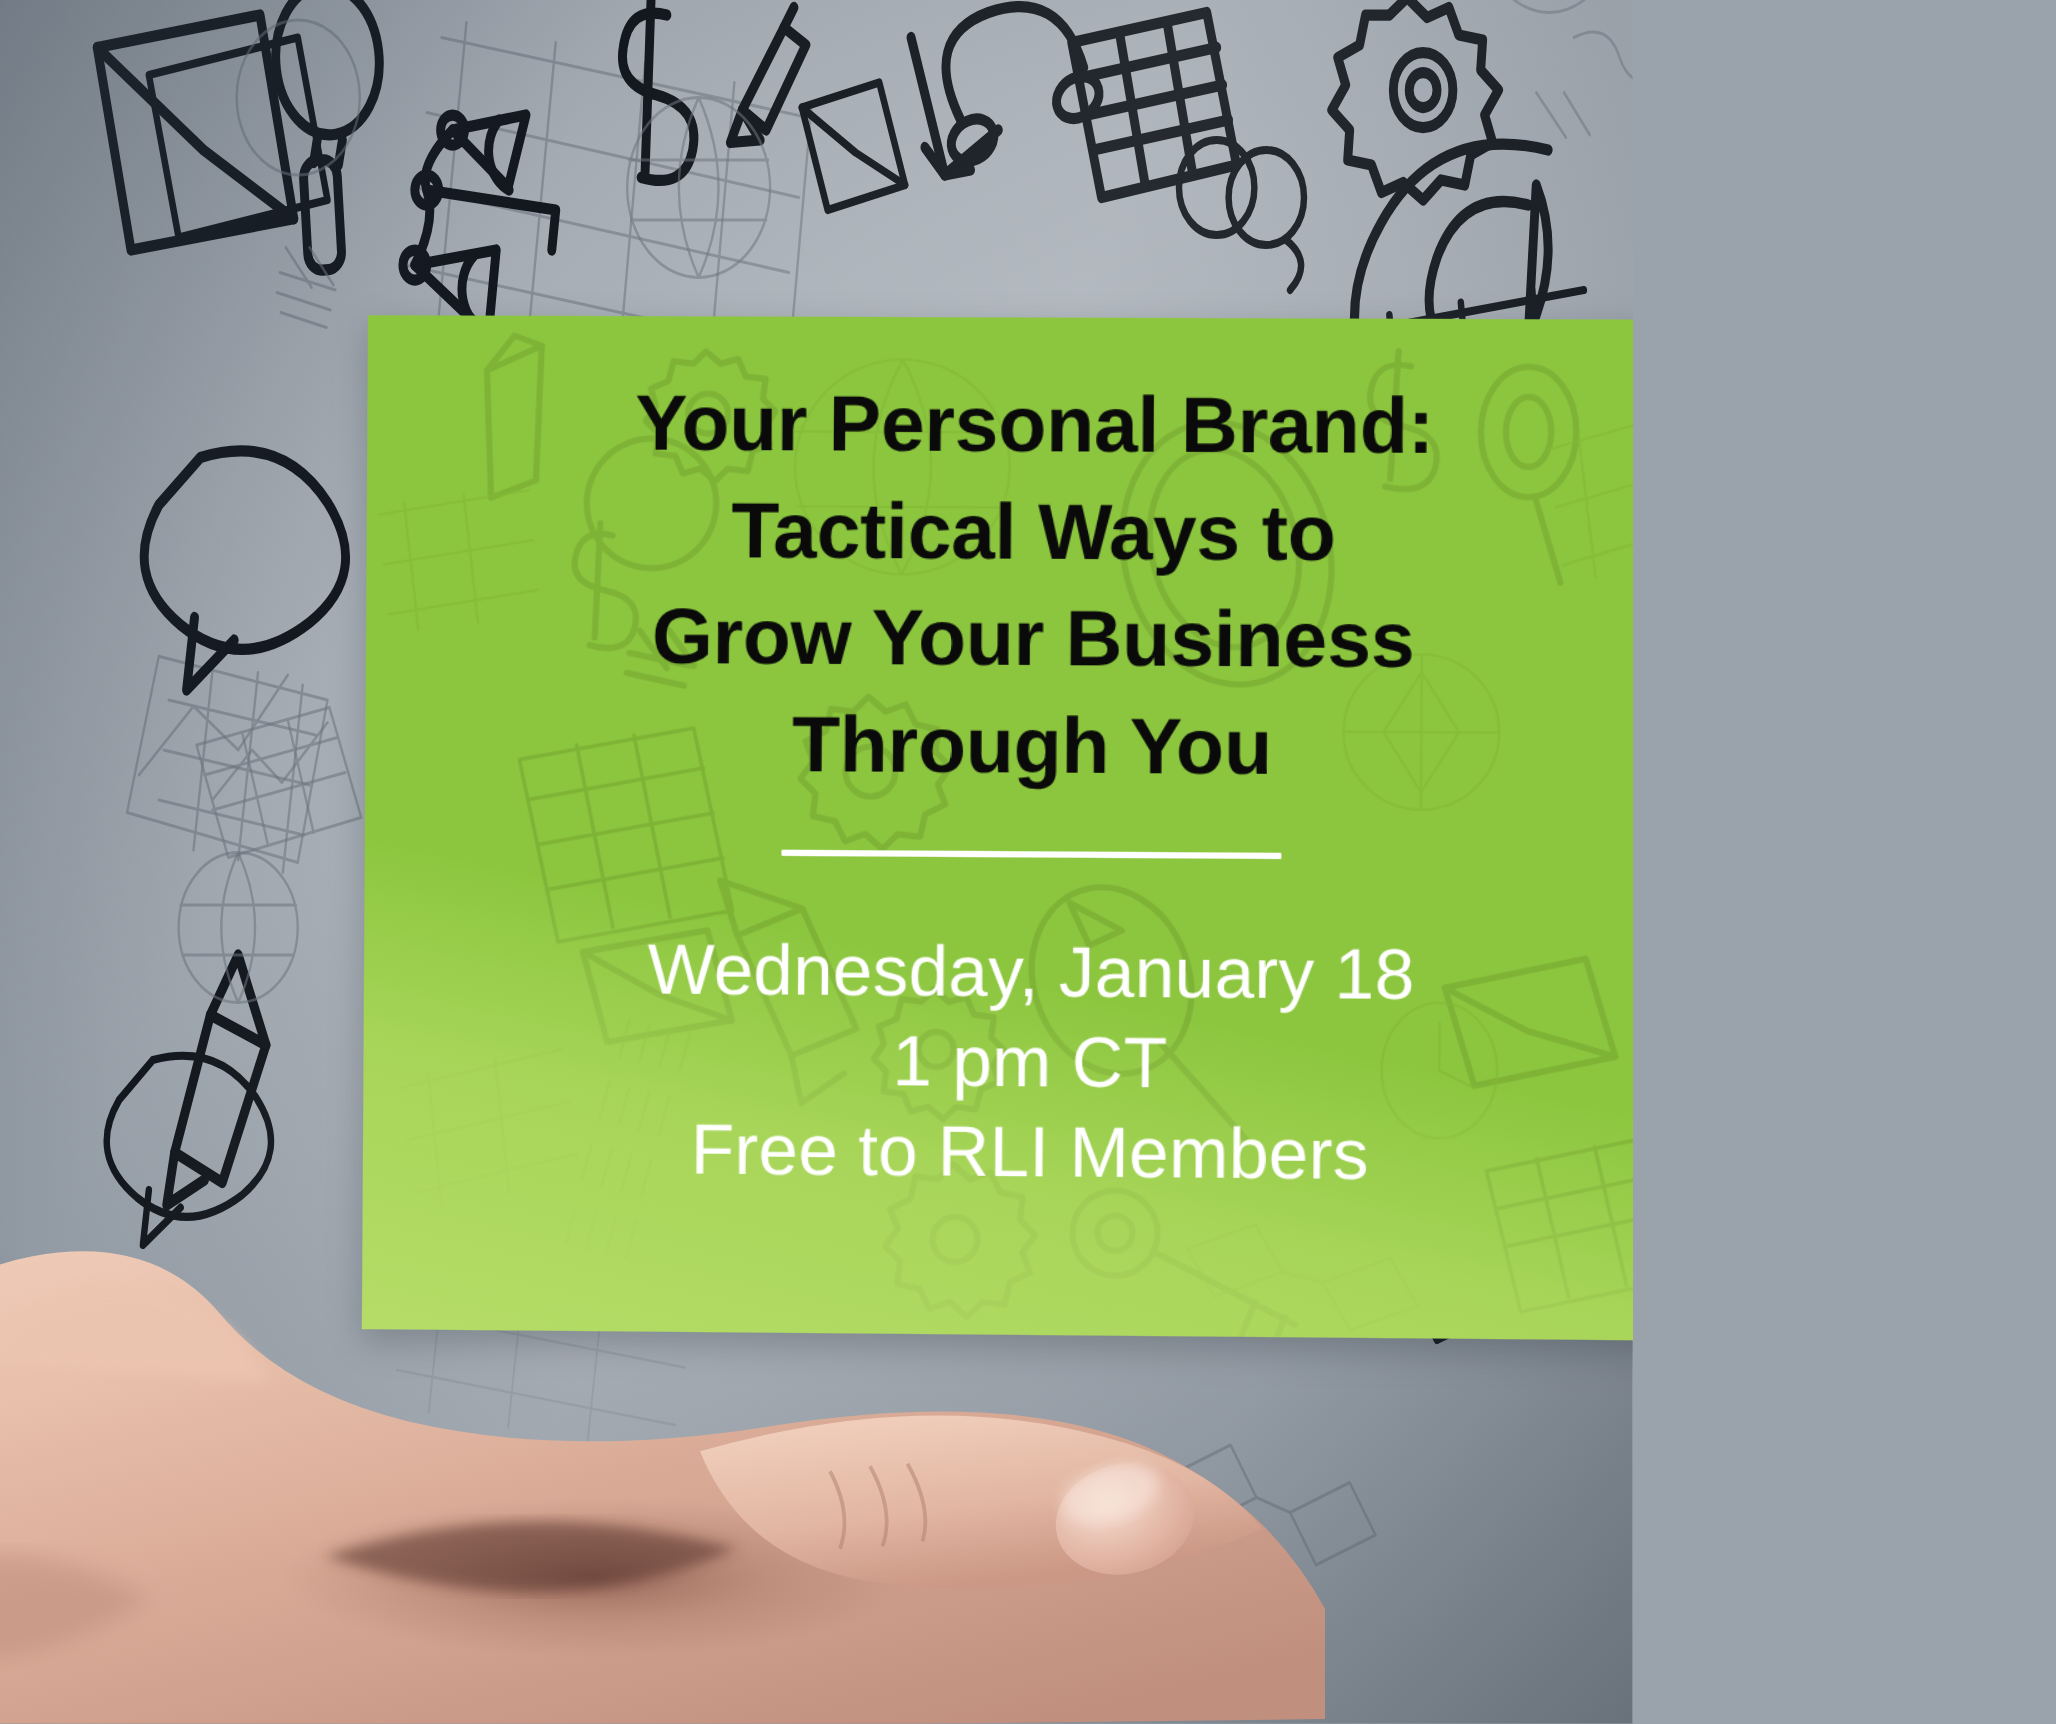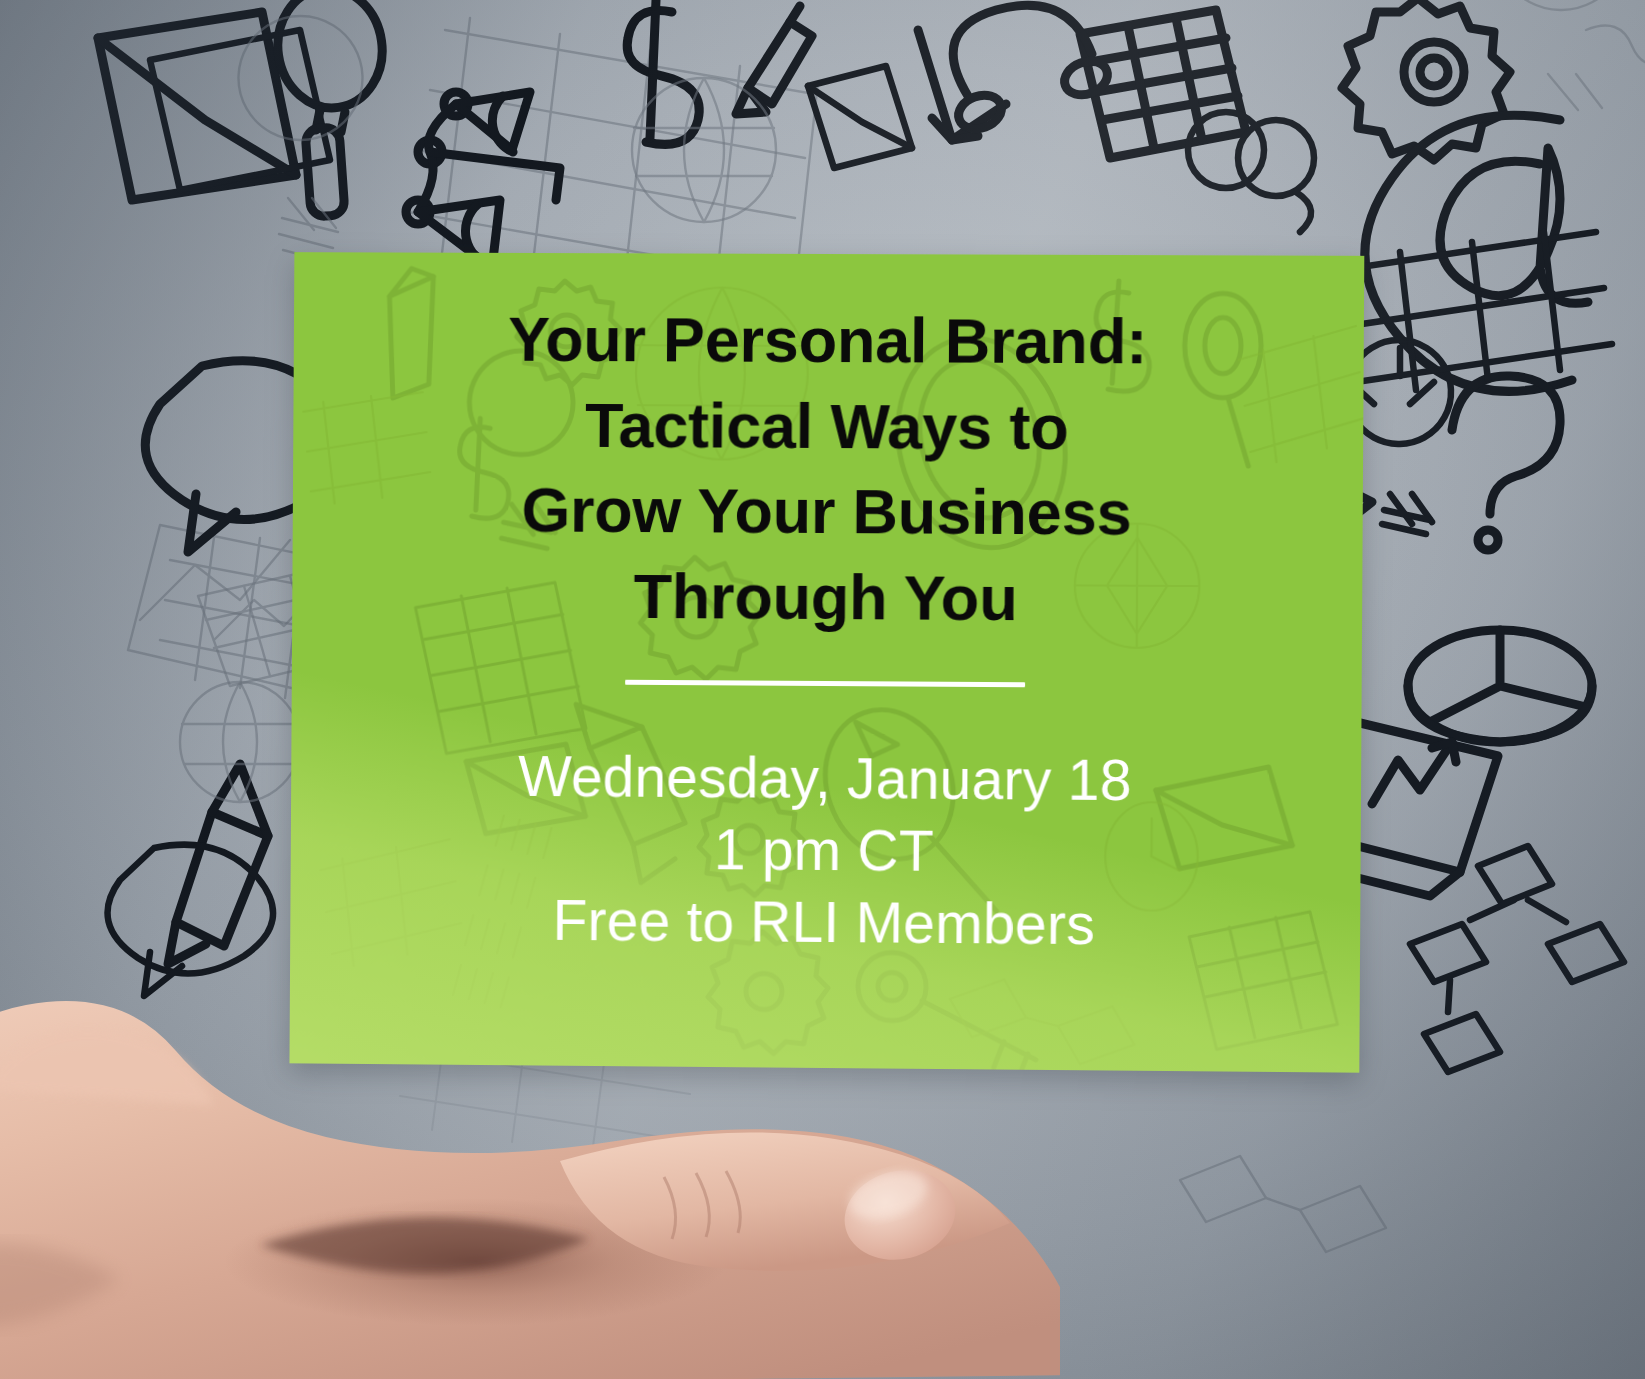--- a/index.html
+++ b/index.html
@@ -6,21 +6,21 @@
   html, body {
     width:1645px; height:1379px;
     overflow:hidden;
     font-family:"Liberation Sans", sans-serif;
     background:#9aa3ac;
   }
 
   
   #stage {
     position:relative;
-    width:1645px; height:1379px;
+    width:1306px; height:1379px;
     overflow:hidden;
     background:
       radial-gradient(ellipse 1400px 1100px at 55% 35%, #b2b9c0 0%, #a6adb5 38%, #949ca5 68%, #7d858e 100%);
   }
 
   
   #bg-light {
     position:absolute; inset:0;
     background:
       linear-gradient(115deg, rgba(60,70,82,0.38) 0%, rgba(120,130,140,0.05) 26%, rgba(255,255,255,0.10) 50%, rgba(90,100,112,0.10) 78%, rgba(55,64,76,0.34) 100%);

